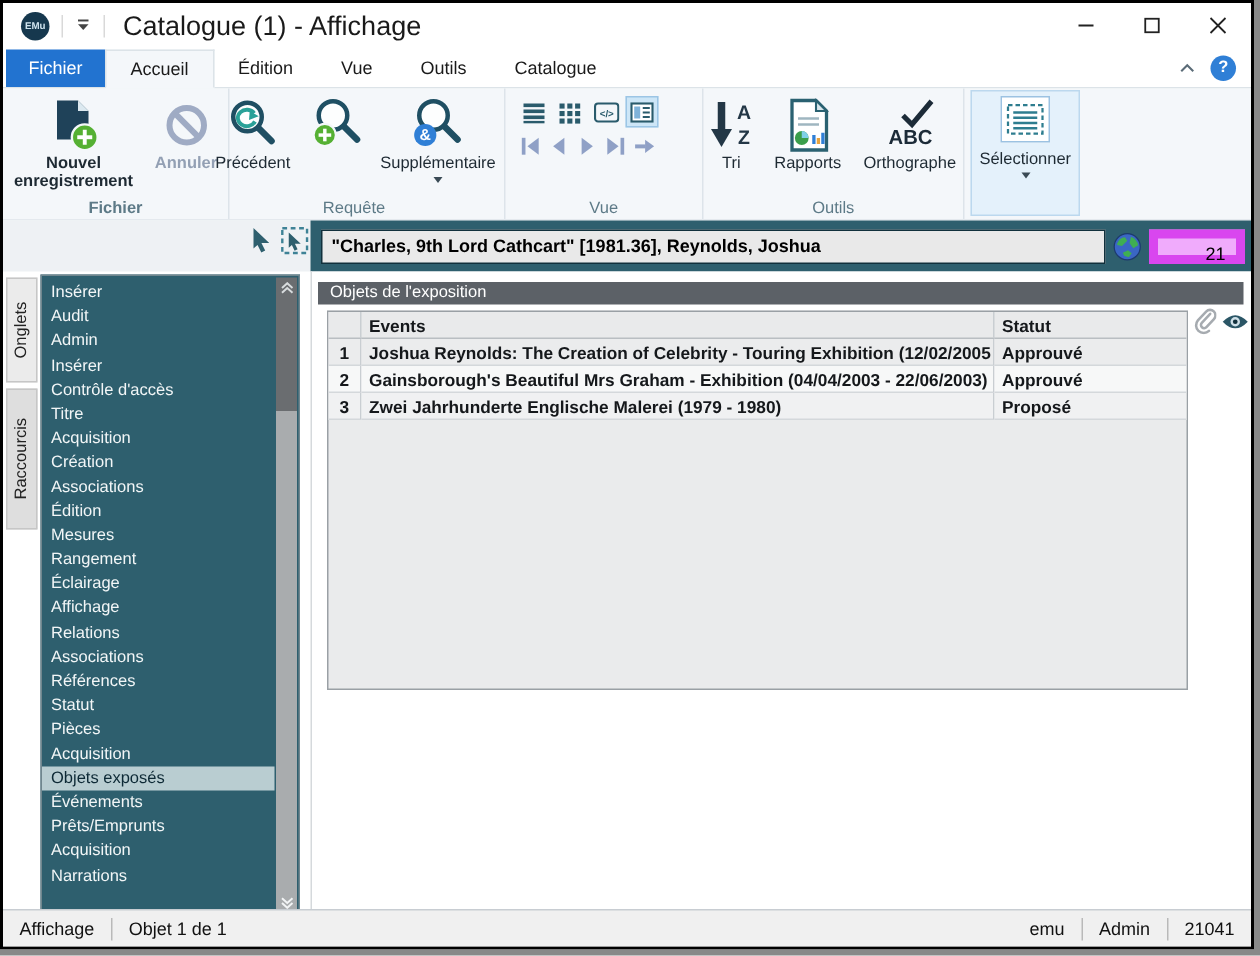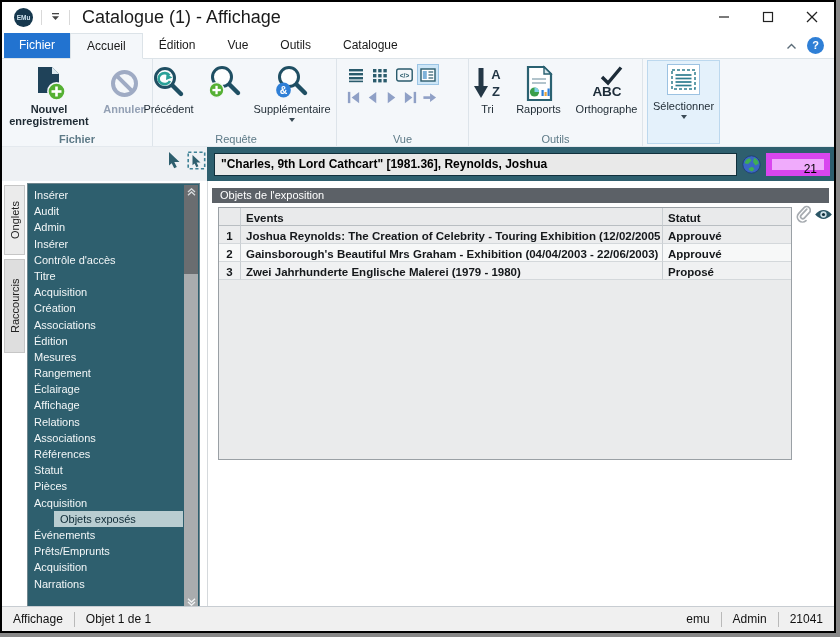--- a/index.html
+++ b/index.html
@@ -57,21 +57,21 @@
     text-align:right;padding:0 7px;}
 
   
   .vtab{position:absolute;left:2px;width:21px;background:#dedede;border:1px solid #c6c6c6;
     writing-mode:vertical-rl;transform:rotate(180deg);display:flex;align-items:center;justify-content:center;
     font-size:11px;color:#222;}
   .vtab.onglets{top:183px;height:70px;background:#ebebeb;}
   .vtab.raccourcis{top:257px;height:94px;}
   .sidebar{position:absolute;left:25px;top:181px;width:173px;height:428px;background:#2e5f6e;border:1px solid #70868e;padding:3px 16px 0 0;}
   .sitem{height:16.2px;line-height:16.2px;font-size:11px;color:#f2f6f7;padding-left:6px;white-space:nowrap;}
-  .sitem.selected{background:#b9cdd1;color:#0d2935;margin-left:26px;}
+  .sitem.selected{background:#b9cdd1;color:#0d2935;}
   .sscroll{position:absolute;top:1px;right:1px;bottom:1px;width:14px;background:#6a6d70;}
   .sthumb{position:absolute;left:0;right:0;top:89px;bottom:0;background:#a9acae;}
   .schev{position:absolute;left:0;right:0;display:flex;justify-content:center;}
   .schev.up{top:3px;} .schev.down{bottom:3px;}
 
   
   .main{position:absolute;left:205px;top:179px;right:0;bottom:25px;background:#fff;border-left:1px solid #d5d9dc;}
   .panel-header{position:absolute;left:4px;top:7px;right:5px;height:15px;background:#5c6167;color:#fff;font-size:11px;line-height:15px;padding-left:8px;}
   .grid{position:absolute;left:10px;top:26px;width:574px;height:253px;border:1px solid #9aa0a5;background:#eaebec;font-size:11.5px;color:#15181b;}
   .grow{display:flex;height:18px;line-height:21px;font-weight:bold;}

